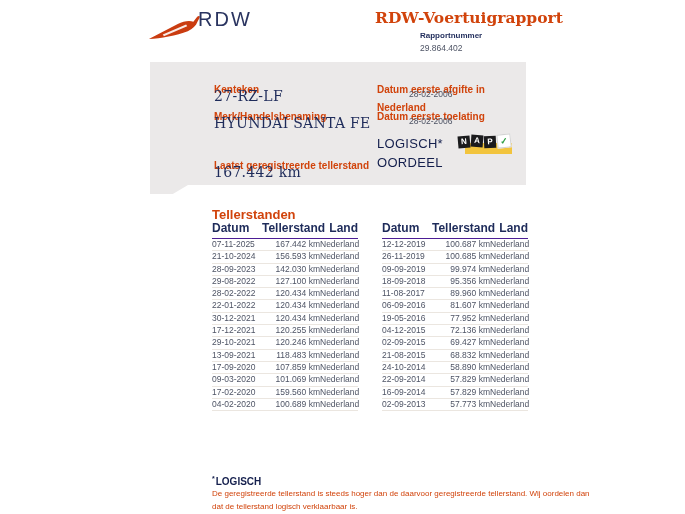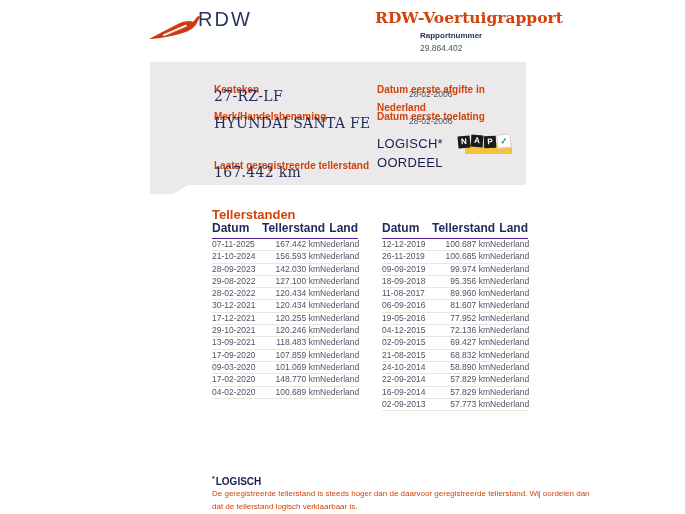--- a/index.html
+++ b/index.html
@@ -151,20 +151,25 @@
         <td class="c1">29-08-2022</td>
         <td class="c2">127.100 km</td>
         <td class="c3">Nederland</td>
       </tr>
         <tr>
         <td class="c1">28-02-2022</td>
         <td class="c2">120.434 km</td>
         <td class="c3">Nederland</td>
       </tr>
         <tr>
+        <td class="c1">22-01-2022</td>
+        <td class="c2">120.434 km</td>
+        <td class="c3">Nederland</td>
+      </tr>
+        <tr>
         <td class="c1">30-12-2021</td>
         <td class="c2">120.434 km</td>
         <td class="c3">Nederland</td>
       </tr>
         <tr>
         <td class="c1">17-12-2021</td>
         <td class="c2">120.255 km</td>
         <td class="c3">Nederland</td>
       </tr>
         <tr>
@@ -182,21 +187,21 @@
         <td class="c2">107.859 km</td>
         <td class="c3">Nederland</td>
       </tr>
         <tr>
         <td class="c1">09-03-2020</td>
         <td class="c2">101.069 km</td>
         <td class="c3">Nederland</td>
       </tr>
         <tr>
         <td class="c1">17-02-2020</td>
-        <td class="c2">148.770 km</td>
+        <td class="c2">159.560 km</td>
         <td class="c3">Nederland</td>
       </tr>
         <tr>
         <td class="c1">04-02-2020</td>
         <td class="c2">100.689 km</td>
         <td class="c3">Nederland</td>
       </tr>
       </tbody>
   </table>
 </div>

